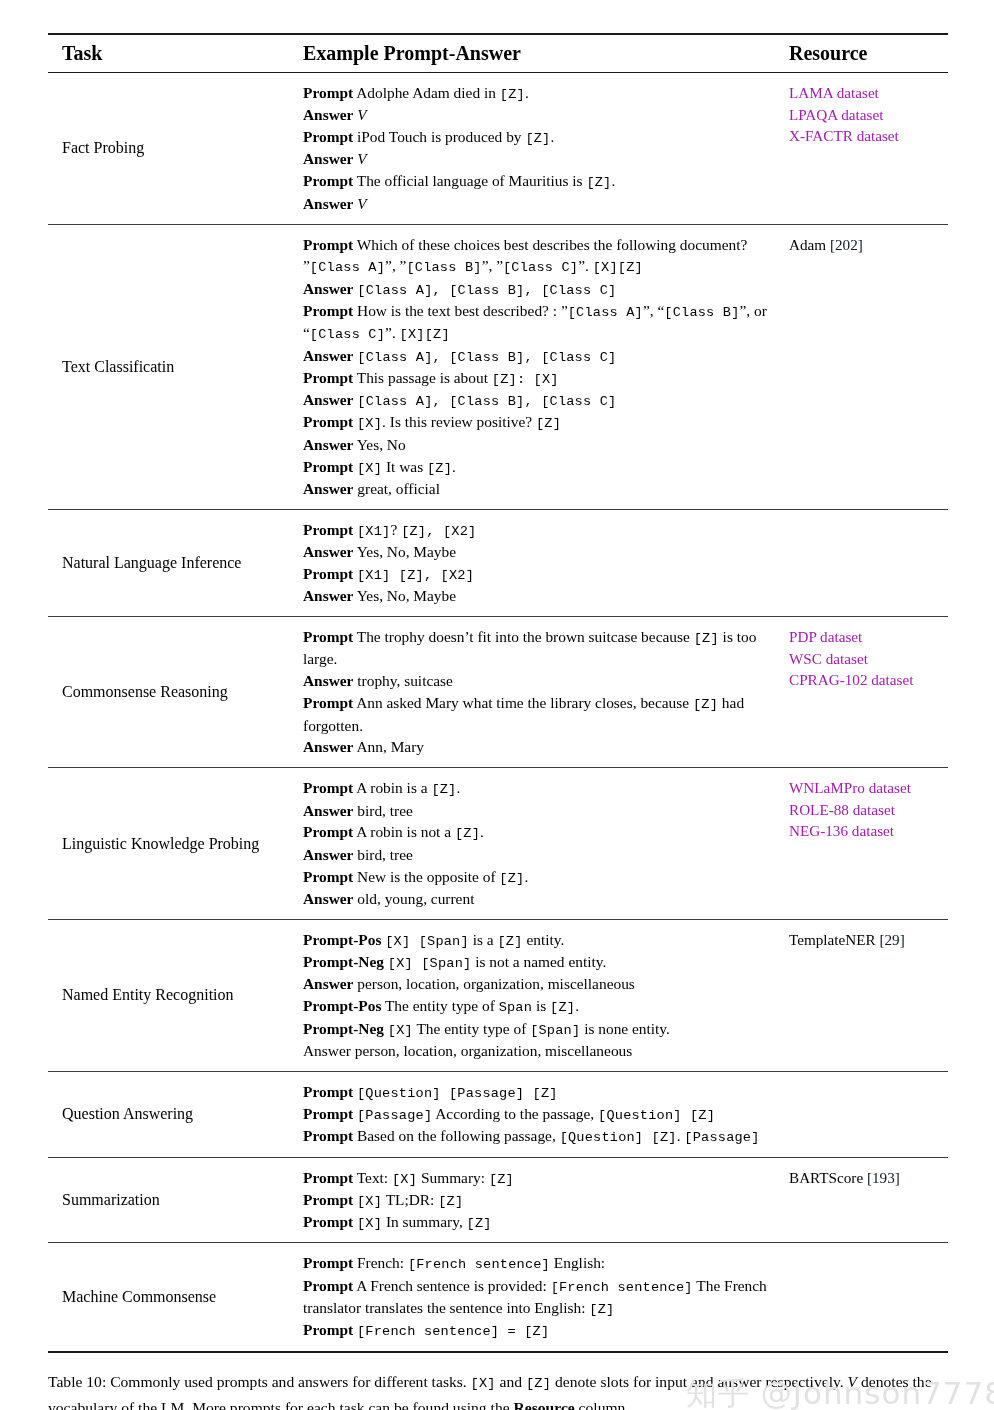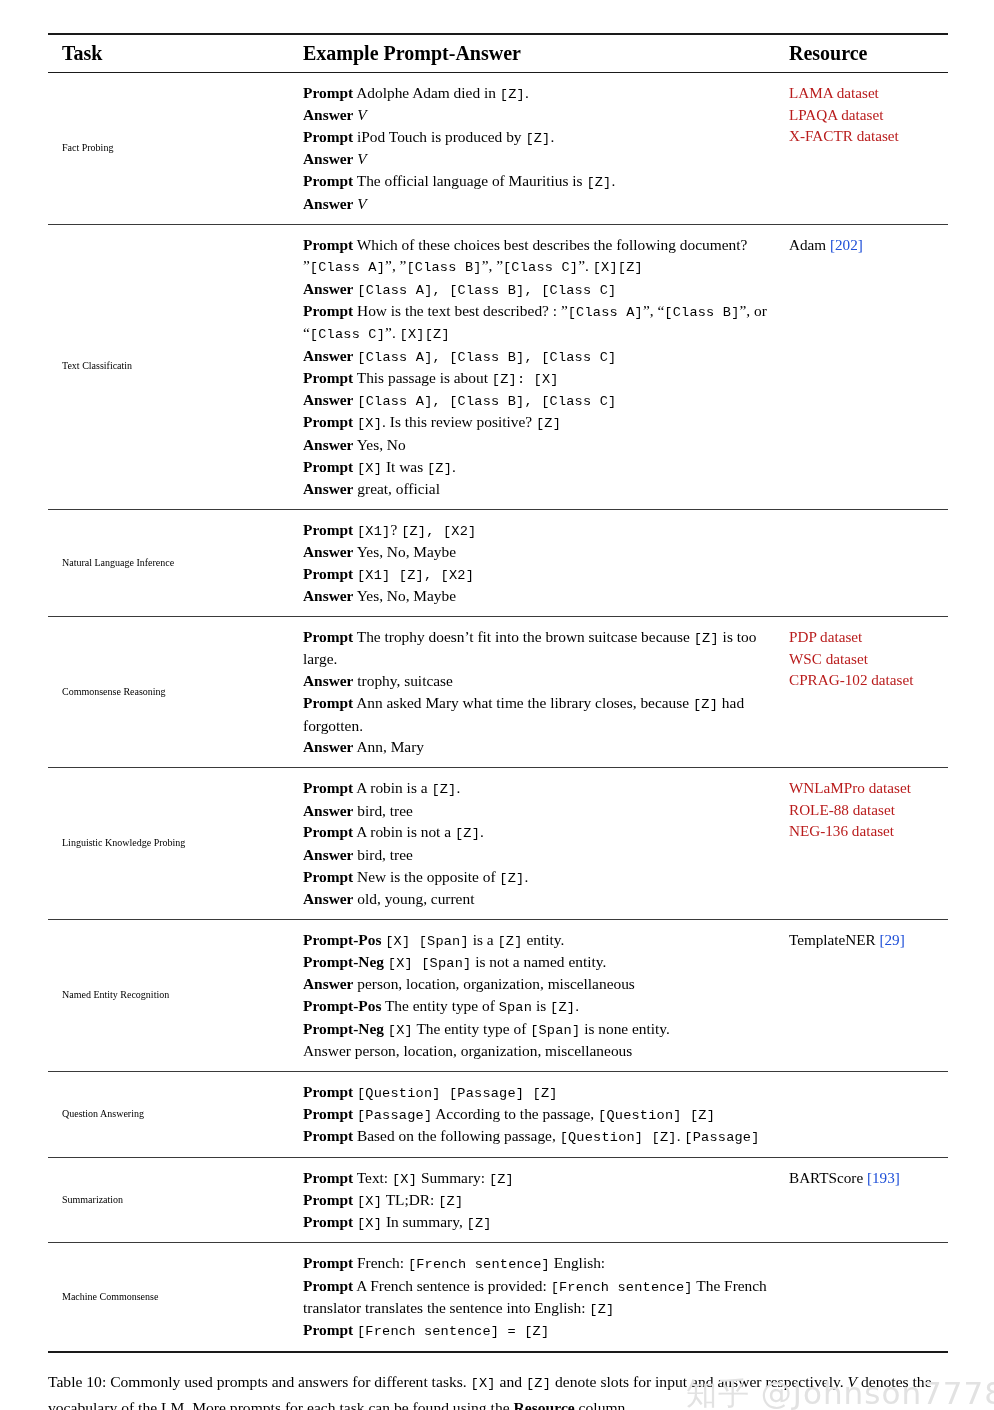--- a/index.html
+++ b/index.html
@@ -47,21 +47,21 @@
   tbody td {
     vertical-align: middle;
     border-bottom: 1.3px solid #3a3a3a;
     padding: 9px 4px 9px 14px;
     font-size: 15.4px;
   }
   tbody tr:last-child td {
     border-bottom: 2.2px solid #1a1a1a;
   }
   td.task {
-    font-size: 10px;
+    font-size: 16px;
     line-height: 1.25;
   }
   td.ex {
     padding-left: 8px;
     padding-right: 6px;
     line-height: 1.42;
   }
   td.res {
     vertical-align: top;
     padding-left: 4px;
@@ -73,22 +73,22 @@
   .mono {
     font-family: "Liberation Mono", "DejaVu Sans Mono", monospace;
     font-size: 13.6px;
     letter-spacing: 0.2px;
   }
   .vocab {
     font-family: "Liberation Serif", "DejaVu Serif", serif;
     font-style: italic;
     font-weight: normal;
   }
-  .link { color: #b91c1c; }
-  .refnum { color: #1d4ed8; }
+  .link { color: #a21caf; }
+  .refnum { color: #0f172a; }
   .exline { white-space: normal; }
 
   .caption {
     position: relative;
     margin-left: 48px;
     margin-top: 16px;
     width: 906px;
     font-size: 15.6px;
     line-height: 1.62;
     text-align: left;

